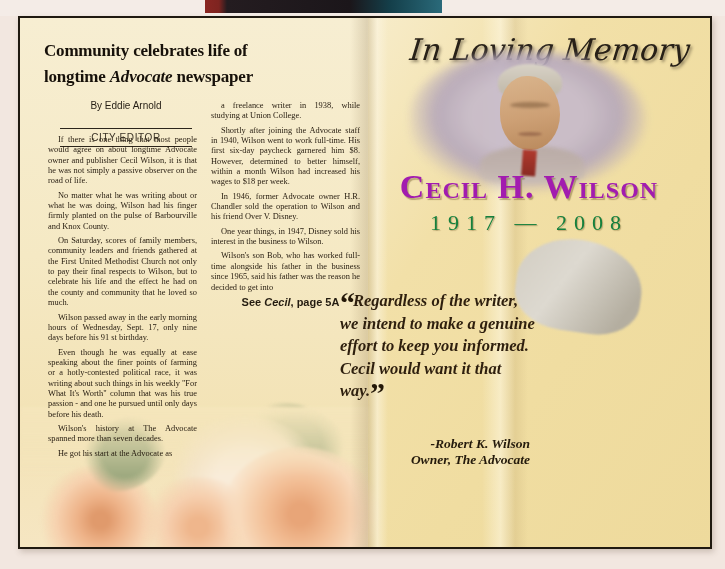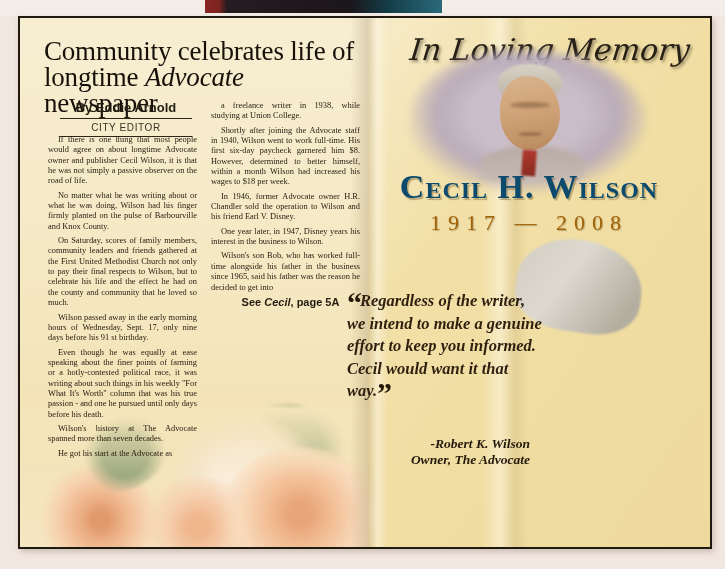--- a/index.html
+++ b/index.html
@@ -35,25 +35,25 @@
     background:radial-gradient(circle at 50% 50%,#efb68c 0 12%,#f6cfae 40%,rgba(250,235,216,0) 70%);}
   .rose-white{left:150px;bottom:20px;width:150px;height:110px;border-radius:50%;position:absolute;
     background:radial-gradient(circle at 50% 55%,#f9ecd9 0 30%,#f4e4c8 55%,rgba(246,233,208,0) 75%);}
   .leaf{position:absolute;background:radial-gradient(circle,#9ca87e 0 40%,rgba(160,172,130,0) 72%);border-radius:50%;}
   .leaf1{left:60px;bottom:58px;width:90px;height:70px;transform:rotate(-30deg);}
   .leaf2{left:220px;bottom:62px;width:110px;height:80px;transform:rotate(20deg);opacity:.8;}
   .roses-fade{position:absolute;left:0;bottom:70px;width:348px;height:70px;
     background:linear-gradient(180deg,#f4e5bb 0%,rgba(244,229,187,0) 100%);}
   
   .headline{position:absolute;left:24px;top:20px;width:316px;
-    font-size:27px;line-height:26px;font-weight:normal;color:#17110a;letter-spacing:-.2px;}
+    font-size:17px;line-height:26px;font-weight:bold;color:#17110a;letter-spacing:-.2px;}
   .headline .it{font-style:italic;}
   .byline-block{position:absolute;left:32px;top:82px;width:148px;text-align:center;
     font-family:"Liberation Sans",sans-serif;color:#241d14;}
-  .byline-name{font-size:13px;font-weight:bold;padding-bottom:2px;}
+  .byline-name{font-size:10px;font-weight:normal;padding-bottom:16px;}
   .byline-rule{border-top:1px solid #2c251b;margin:1px 8px;}
   .byline-title{font-size:10px;letter-spacing:.6px;padding:2px 0 2px 0;color:#3a3226;}
   .col{position:absolute;width:157px;font-size:8.4px;line-height:10.35px;text-align:justify;
     color:#241a0e;}
   .col p{margin:4px;text-indent:10px;}
   .col1{left:24px;top:113px;height:345px;overflow:hidden;}
   .col2{left:187px;top:79px;height:372px;overflow:hidden;}
   .see-line{margin-top:5px;text-align:center;text-indent:0;
     font-family:"Liberation Sans",sans-serif;font-weight:bold;font-size:11px;color:#241c10;}
   .see-line .it{font-style:italic;}
@@ -72,27 +72,27 @@
     background:linear-gradient(170deg,#d9b48c 0%,#cda075 55%,#b9895c 100%);filter:blur(.6px);}
   .p-eyes{position:absolute;left:70px;top:44px;width:40px;height:6px;border-radius:50%;
     background:#7c5a3a;opacity:.55;filter:blur(1.5px);}
   .p-mouth{position:absolute;left:78px;top:74px;width:24px;height:4px;border-radius:50%;
     background:#8a5a42;opacity:.6;filter:blur(1px);}
   .p-tie{position:absolute;left:82px;top:92px;width:14px;height:26px;
     background:linear-gradient(180deg,#b03a2e,#8a2a22);transform:rotate(4deg);filter:blur(1px);}
   .p-shoulders{position:absolute;left:40px;top:88px;width:104px;height:36px;border-radius:50% 50% 20% 20%;
     background:linear-gradient(180deg,#b7a8a0,#c9bcb4);filter:blur(2px);opacity:.85;}
   .name{position:absolute;left:326px;top:150px;width:366px;text-align:center;
-    font-variant:small-caps;font-weight:bold;font-size:34px;letter-spacing:1px;color:#0c4a6e;
+    font-variant:small-caps;font-weight:bold;font-size:34px;letter-spacing:1px;color:#a21caf;
     text-shadow:1.5px 1.5px 1px rgba(110,88,40,.45);}
   .years{position:absolute;left:326px;top:192px;width:366px;text-align:center;
-    font-size:22px;letter-spacing:7px;color:#a16207;text-shadow:1px 1px 1px rgba(110,88,40,.4);}
+    font-size:22px;letter-spacing:7px;color:#15803d;text-shadow:1px 1px 1px rgba(110,88,40,.4);}
   
   .quote{position:absolute;left:320px;top:272px;width:198px;
-    font-style:italic;font-weight:bold;font-size:16.5px;line-height:22.5px;color:#2e1f0e;margin-left:7px;}
+    font-style:italic;font-weight:bold;font-size:16.5px;line-height:22.5px;color:#2e1f0e;}
   .qmark{font-size:30px;font-weight:bold;font-style:normal;line-height:0;vertical-align:-7px;
     letter-spacing:-2px;color:#241808;}
   .attribution{position:absolute;left:330px;top:418px;width:180px;text-align:right;
     font-style:italic;font-weight:bold;font-size:13.5px;line-height:16px;color:#241a0c;}
   
   .man-hair{position:absolute;left:496px;top:222px;width:126px;height:92px;border-radius:55% 60% 42% 45%;
     background:linear-gradient(120deg,#d2cdc2 0%,#ddd9d0 40%,#b4aea0 85%);transform:rotate(8deg);filter:blur(.8px);}
   .man-face{position:absolute;left:499px;top:258px;width:96px;height:122px;border-radius:44% 56% 48% 58%;
     background:linear-gradient(160deg,#d0a578 0%,#c austin;background:linear-gradient(160deg,#d0a578 0%,#bf8f5e 55%,#a87848 100%);
     transform:rotate(13deg);filter:blur(.5px);}
@@ -179,22 +179,22 @@
       <p>No matter what he was writing about or what he was doing, Wilson had his finger firmly planted on the pulse of Barbourville and Knox County.</p>
       <p>On Saturday, scores of family members, community leaders and friends gathered at the First United Methodist Church not only to pay their final respects to Wilson, but to celebrate his life and the effect he had on the county and community that he loved so much.</p>
       <p>Wilson passed away in the early morning hours of Wednesday, Sept. 17, only nine days before his 91 st birthday.</p>
       <p>Even though he was equally at ease speaking about the finer points of farming or a hotly-contested political race, it was writing about such things in his weekly "For What It's Worth" column that was his true passion - and one he pursued until only days before his death.</p>
       <p>Wilson's history at The Advocate spanned more than seven decades.</p>
       <p>He got his start at the Advocate as</p>
     </div>
   <div class="col col2">
       <p>a freelance writer in 1938, while studying at Union College.</p>
       <p>Shortly after joining the Advocate staff in 1940, Wilson went to work full-time. His first six-day paycheck garnered him $8. However, determined to better himself, within a month Wilson had increased his wages to $18 per week.</p>
-      <p>In 1946, former Advocate owner H.R. Chandler sold the operation to Wilson and his friend Earl V. Disney.</p>
-      <p>One year later, in 1947, Disney years his interest in the business to Wilson.</p>
+      <p>In 1946, former Advocate owner H.R. Chandler sold the operation to Wilson and his friend Over V. Disney.</p>
+      <p>One year things, in 1947, Disney sold his interest in the business to Wilson.</p>
       <p>Wilson's son Bob, who has worked full-time alongside his father in the business since 1965, said his father was the reason he decided to get into</p>
     <p class="see-line"><span>See </span><span class="it">Cecil</span><span>, page 5A</span></p>
   </div>
 
   <div class="banner">In Loving Memory</div>
 
   <div class="portrait">
     <div class="cloud"></div>
     <div class="p-shoulders"></div>
     <div class="p-hair"></div>

